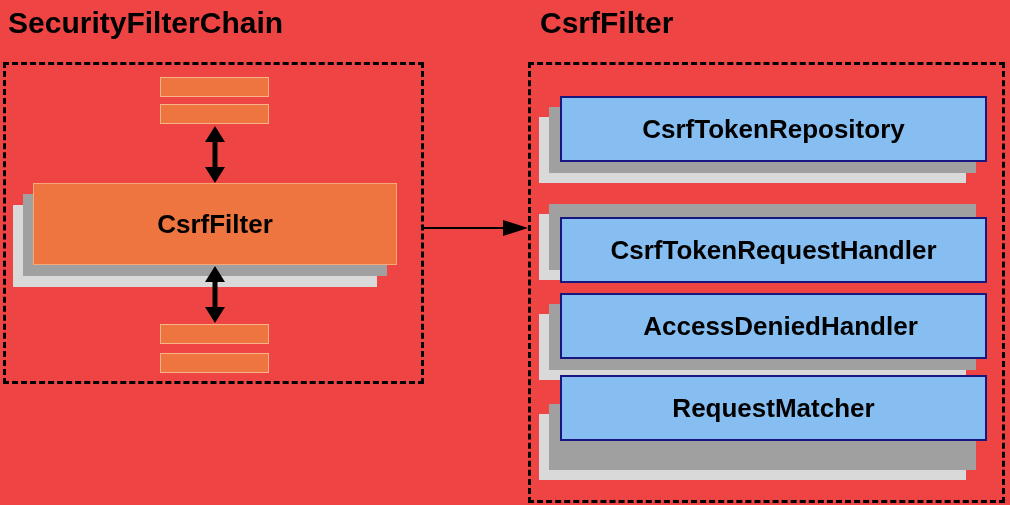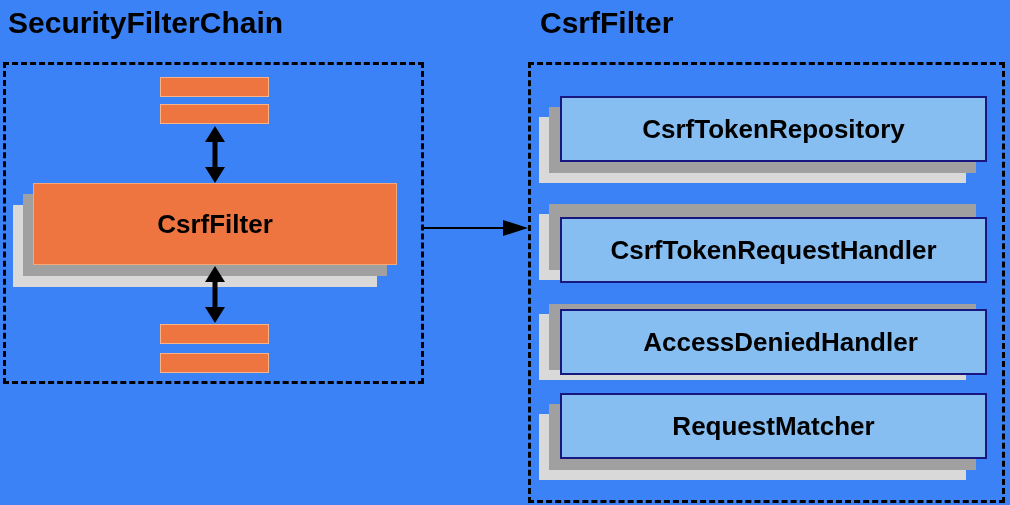--- a/index.html
+++ b/index.html
@@ -4,21 +4,21 @@
 <style>
   * { margin: 0; padding: 0; box-sizing: border-box; }
   body {
     font-family: "Liberation Sans", "DejaVu Sans", sans-serif;
     background: #ffffff;
   }
   .canvas {
     position: relative;
     width: 1010px;
     height: 505px;
-    background: #3b82f6;
+    background: #ef4444;
     overflow: hidden;
   }
   .panel-title {
     position: absolute;
     font-size: 30px;
     font-weight: bold;
     color: #000000;
     white-space: nowrap;
   }
   .dashed-box {
@@ -118,23 +118,23 @@
   </div>
 
   <div class="shadow-rect shadow-light" style="left:539px; top:214px; width:427px; height:66px;"></div>
   <div class="shadow-rect shadow-dark" style="left:549px; top:204px; width:427px; height:66px;"></div>
   <div class="component-box" style="top:193px;margin-top:24px;">
     <span>CsrfTokenRequestHandler</span>
   </div>
 
   <div class="shadow-rect shadow-light" style="left:539px; top:314px; width:427px; height:66px;"></div>
   <div class="shadow-rect shadow-dark" style="left:549px; top:304px; width:427px; height:66px;"></div>
-  <div class="component-box" style="top:309px;padding-left:14px;">
+  <div class="component-box" style="top:293px;padding-left:14px;">
     <span>AccessDeniedHandler</span>
   </div>
 
   <div class="shadow-rect shadow-light" style="left:539px; top:414px; width:427px; height:66px;"></div>
   <div class="shadow-rect shadow-dark" style="left:549px; top:404px; width:427px; height:66px;"></div>
-  <div class="component-box" style="top:393px;align-items:center;">
+  <div class="component-box" style="top:375px;align-items:center;">
     <span>RequestMatcher</span>
   </div>
 
 </div>
 
 </body></html>

